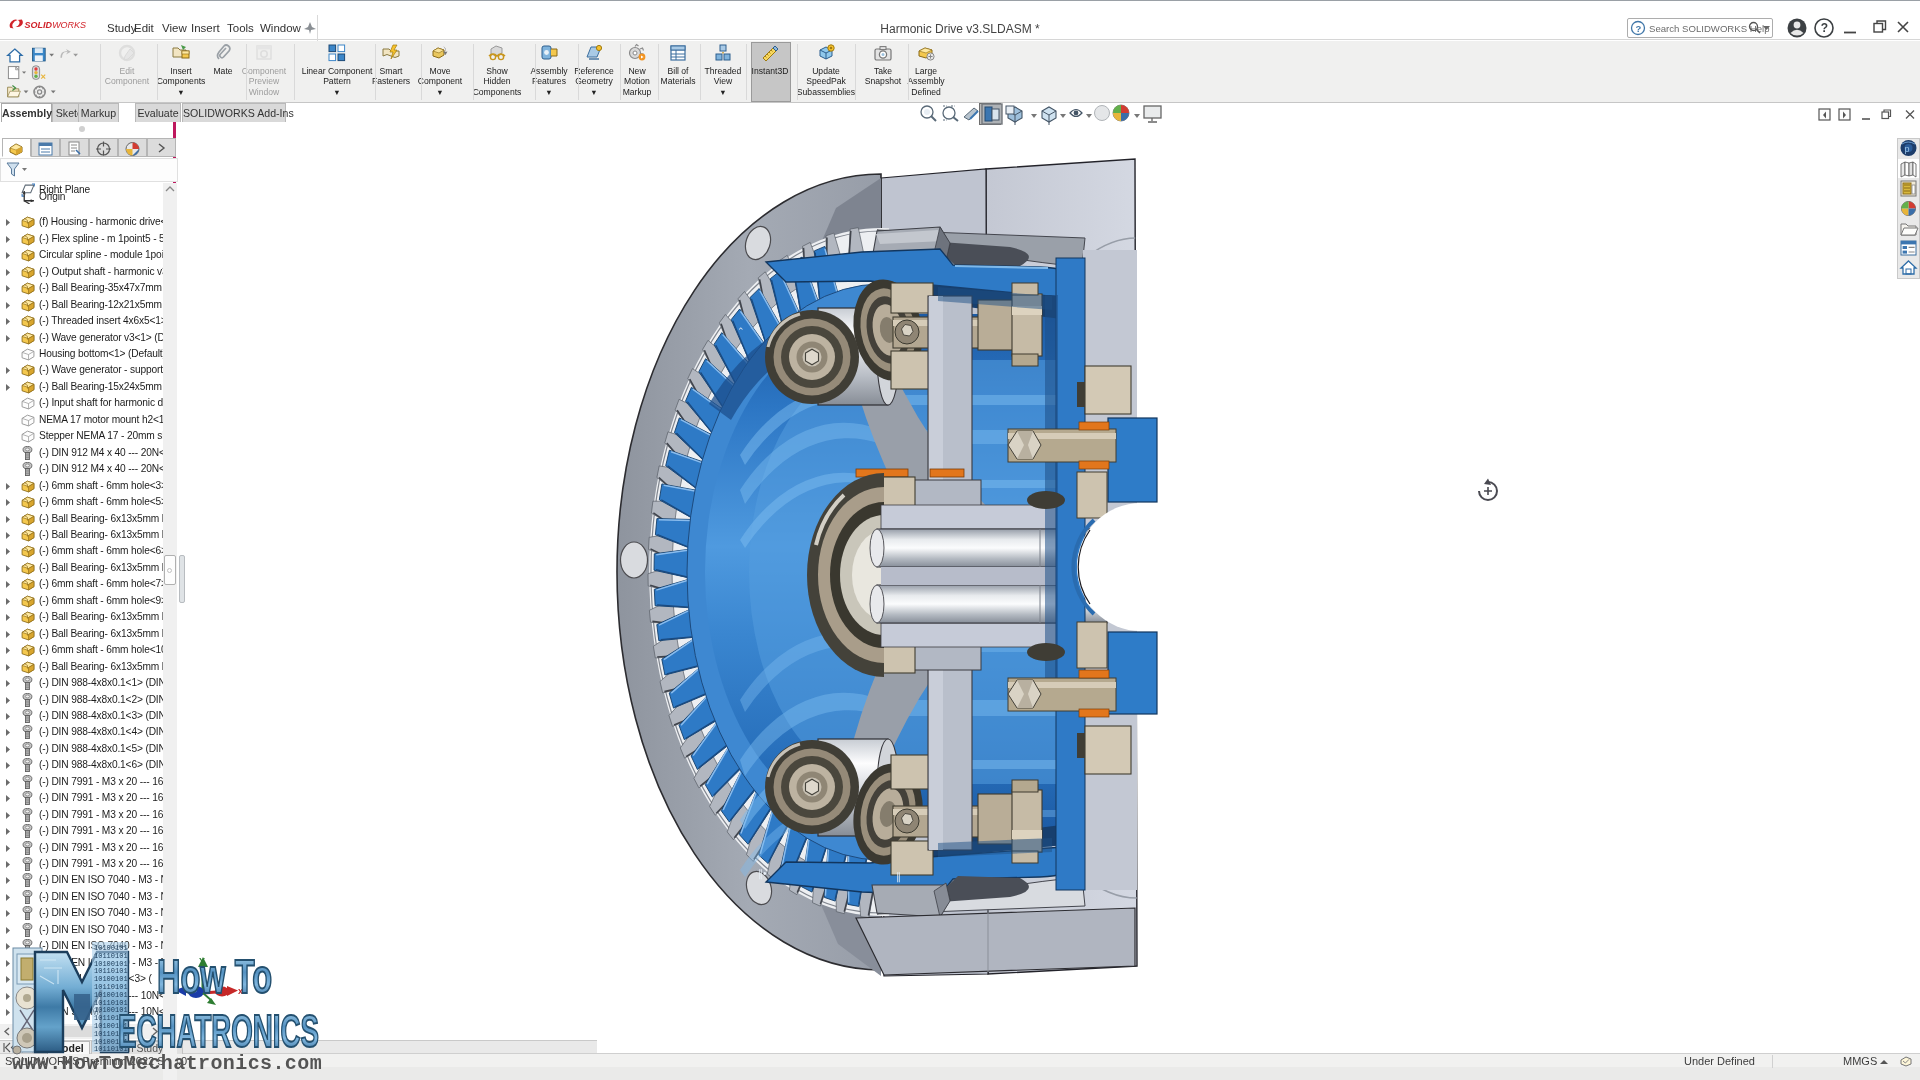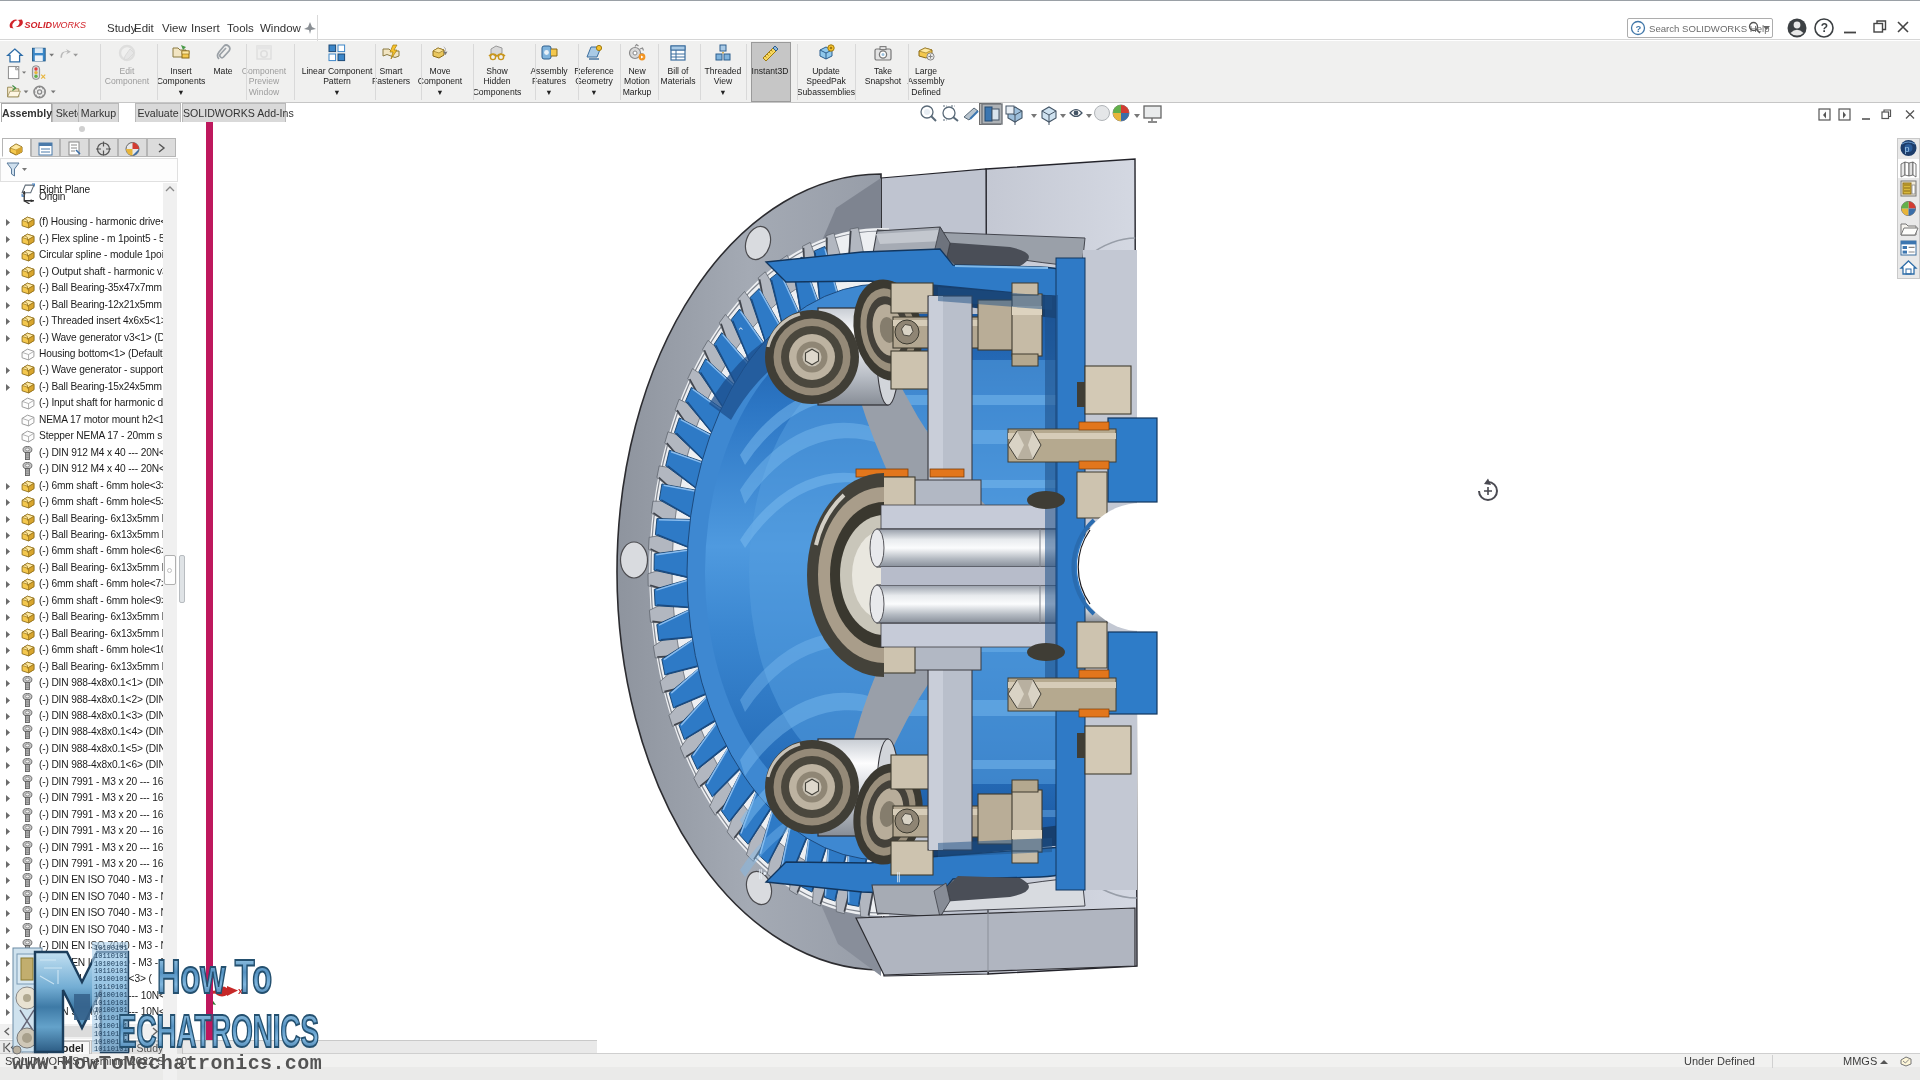--- a/index.html
+++ b/index.html
@@ -14,21 +14,21 @@
 #ribbon{left:0;top:41px;width:1920px;height:62px;background:#f0f0ef;border-bottom:1px solid #c6c6c6}
 .rbtn{top:2px;text-align:center;font-size:8.6px;line-height:9.6px;color:#222;letter-spacing:0}
 .rbtn .lab{margin-top:1px}
 .rbtn.gray{color:#9d9d9d}
 .vsep{top:3px;width:1px;height:56px;background:#d9d9d9}
 
 #tabrow{left:0;top:103px;width:1920px;height:19px;background:#fff}
 .ctab{top:0;height:19px;border:1px solid #b9b9b9;border-bottom:none;background:#d9d9d9;font-size:10.6px;color:#333;text-align:center;padding-top:3px;white-space:nowrap}
 .ctab.active{background:#fff;font-weight:bold;border-color:#a8a8a8}
 
-#lpanel{left:0;top:122px;width:213px;height:918px;background:#fff;border-right:7px solid #be185d}
+#lpanel{left:0;top:122px;width:176px;height:918px;background:#fff;border-right:3px solid #be185d}
 .ptab{top:16px;width:29px;height:19px;background:#dcdcdc;border:1px solid #b5b5b5}
 .ptab.active{background:#fff;border-bottom-color:#fff}
 .trow{left:0;height:16px;font-size:10.2px;color:#1c1c1c;white-space:nowrap;overflow:hidden;width:163px;letter-spacing:-0.15px}
 .trow .tx{position:absolute;left:39px;top:1px}
 .trow svg.ar{position:absolute;left:6px;top:4px}
 .trow svg.ic{position:absolute;left:21px;top:0px}
 
 #vscroll{left:163px;top:183px;width:14px;height:840px;background:#f0f0f0}
 #hscroll{left:0px;top:1024px;width:163px;height:15px;background:#f0f0f0}
 
@@ -81,20 +81,21 @@
 <div class="abs menu" style="left:107px">Study</div>
 <div class="abs menu" style="left:134px">Edit</div>
 <div class="abs menu" style="left:162px">View</div>
 <div class="abs menu" style="left:191px">Insert</div>
 <div class="abs menu" style="left:227px">Tools</div>
 <div class="abs menu" style="left:260px">Window</div>
 <svg class="abs" style="left:303px;top:20px" width="14" height="14">
       <path d="M7 1 L9 6 L13 8 L8 9 L7 13 L6 9 L1 8 L5 6 Z" fill="#8a8f94"></path>
     </svg>
 <div class="abs" style="left:317px;top:14px;width:1px;height:26px;background:#d9d9d9"></div>
+<div id="doctitle" class="abs">Harmonic Drive v3.SLDASM *</div>
 <div id="searchbox" class="abs"></div>
 <svg class="abs" style="left:1630px;top:19px" width="16" height="16">
       <circle cx="8" cy="8" r="6.5" fill="none" stroke="#3f76a8" stroke-width="1.3"></circle>
       <text x="5.4" y="11.5" font-size="9.5" fill="#3f76a8" font-weight="bold" font-family="Liberation Sans">?</text>
     </svg>
 <div class="abs" style="left:1649px;top:22px;font-size:9.6px;color:#6b6b6b;white-space:nowrap">Search SOLIDWORKS Help</div>
 <svg class="abs" style="left:1748px;top:20px" width="13" height="13">
       <circle cx="5.5" cy="5.5" r="4" fill="none" stroke="#555" stroke-width="1.3"></circle>
       <path d="M8.5 8.5 L12 12" stroke="#555" stroke-width="1.5"></path>
     </svg>

